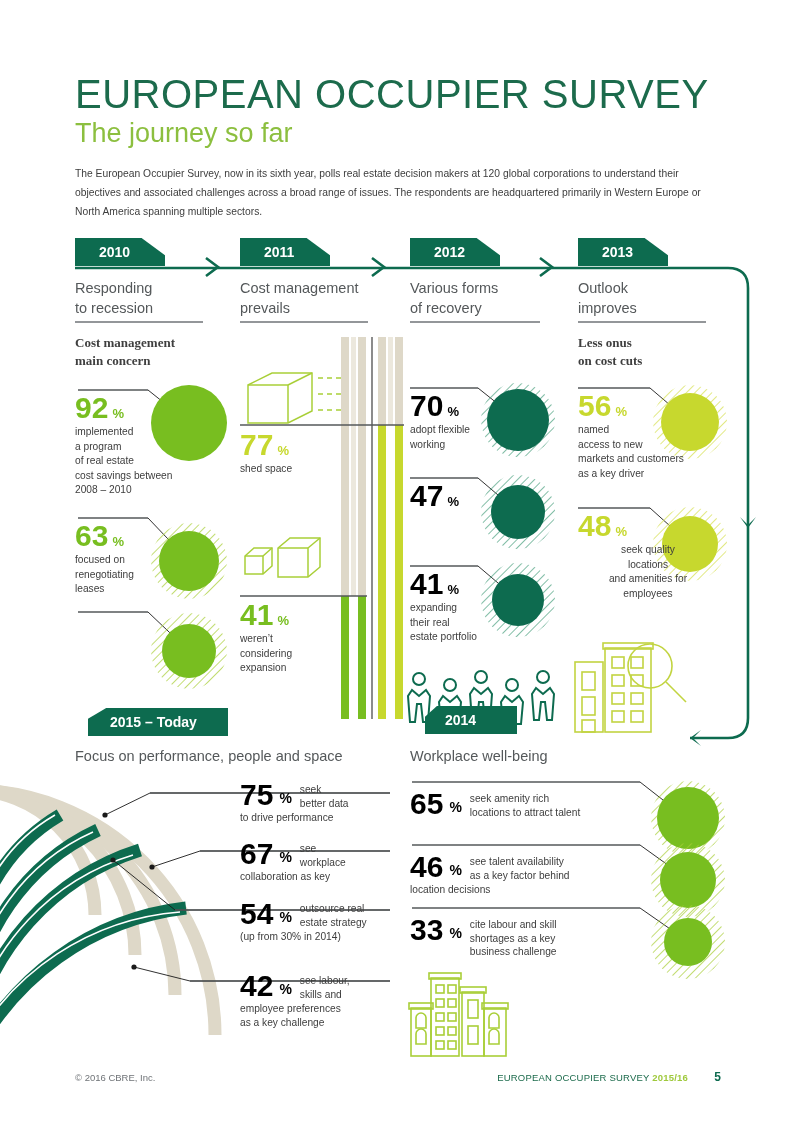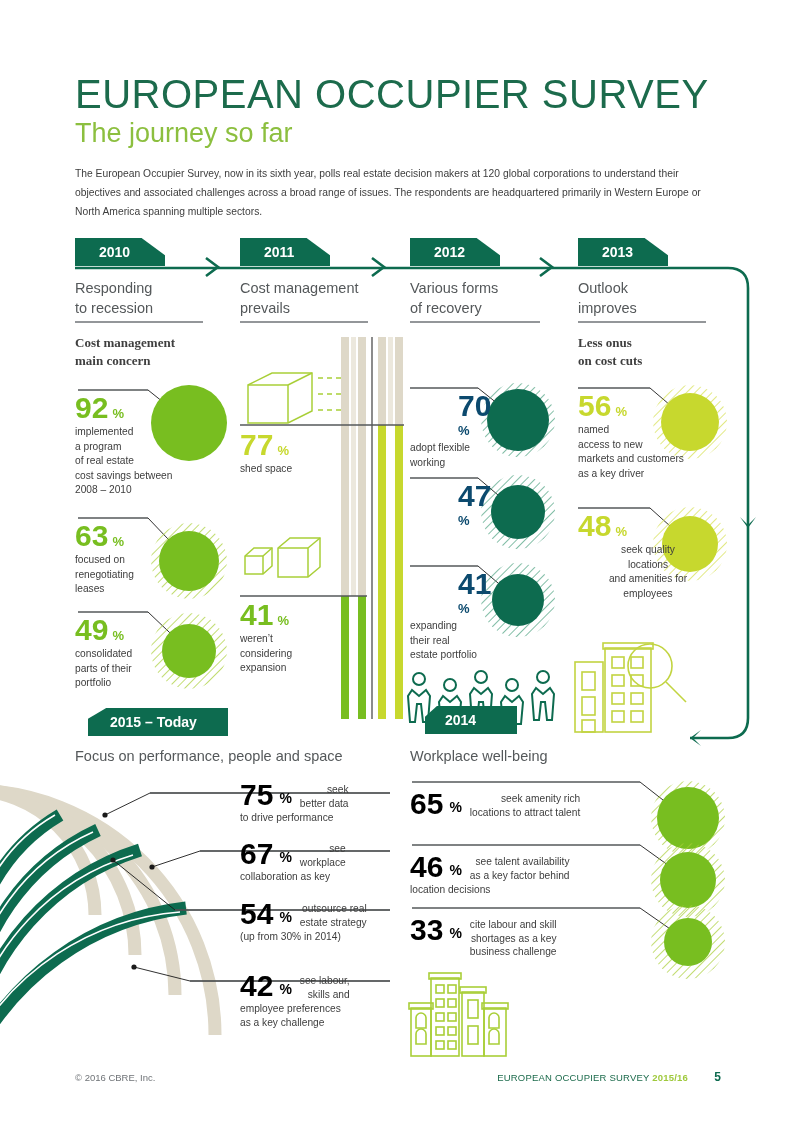--- a/index.html
+++ b/index.html
@@ -71,21 +71,21 @@
   }
   .stat .pct {
     font-size: 13px; font-weight: bold;
     display: inline-block; margin-left: 4px;
   }
   .stat .desc {
     font-size: 10.2px; line-height: 14.5px; color: #3d3d3d;
     margin-top: 2px; font-weight: 300;
   }
   .g-light .num, .g-light .pct { color: #78be20; }
-  .g-dark  .num, .g-dark  .pct { color: #0c4a6e; margin-left: 48px; }
+  .g-dark  .num, .g-dark  .pct { color: #000000; }
   .g-lime  .num, .g-lime  .pct { color: #c7d82e; }
 
   
   .circ { position: absolute; }
   .circ svg { display: block; }
 
   
   .leader { position: absolute; pointer-events: none; }
 
   
@@ -102,21 +102,21 @@
     position: absolute; right: 72px; top: 1070px;
     font-size: 12px; color: #0d6b4f; font-weight: bold;
   }
 
   .bottom-heading {
     position: absolute; font-size: 14.5px; color: #54585a; font-weight: 300;
   }
 
   
   .bstat { position: absolute; }
-  .bstat .row { display: flex; align-items: flex-start; text-align: right; }
+  .bstat .row { display: flex; align-items: flex-start; }
   .bstat .bnum { font-size: 30px; font-weight: bold; line-height: 28px; }
   .bstat .bpct { font-size: 14px; font-weight: bold; margin: 9px 0 0 6px; }
   .bstat .btxt { font-size: 10.2px; line-height: 13.5px; color: #3d3d3d; margin: 2px 0 0 8px; }
   .bstat .bcont { font-size: 10.2px; line-height: 14px; color: #3d3d3d; }
 </style>
 </head>
 <body>
 
 <div id="page">
 
@@ -503,26 +503,20 @@
 of real estate
 cost savings between
 2008 – 2010</div>
   </div>
   <div class="stat g-light" style="left:75px; top:521px; width:110px;">
     <span class="num">63</span><span class="pct">%</span>
     <div class="desc" style="white-space:pre-line;">focused on
 renegotiating
 leases</div>
   </div>
-  <div class="stat g-light" style="left:75px; top:615px; width:115px;">
-    <span class="num">49</span><span class="pct">%</span>
-    <div class="desc" style="white-space:pre-line;">consolidated
-parts of their
-portfolio</div>
-  </div>
 
   <div class="stat g-lime" style="left:240px; top:430px; width:110px;">
     <span class="num">77</span><span class="pct">%</span>
     <div class="desc" style="white-space:pre-line; font-weight:400;">shed space</div>
   </div>
   <div class="stat g-light" style="left:240px; top:600px; width:100px;">
     <span class="num">41</span><span class="pct">%</span>
     <div class="desc" style="white-space:pre-line;">weren’t
 considering
 expansion</div>

